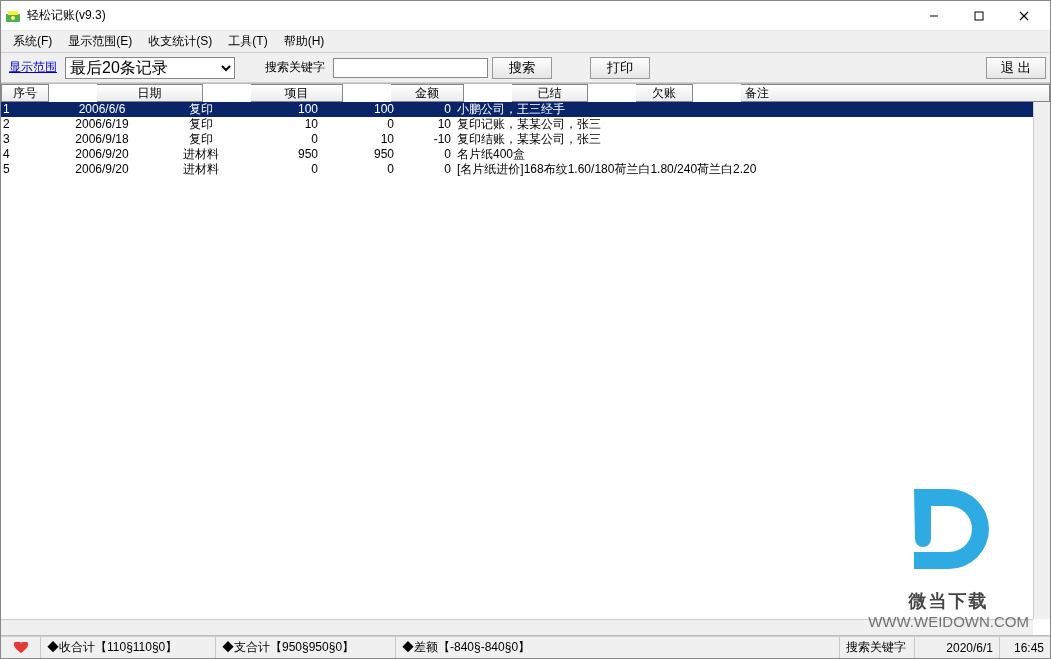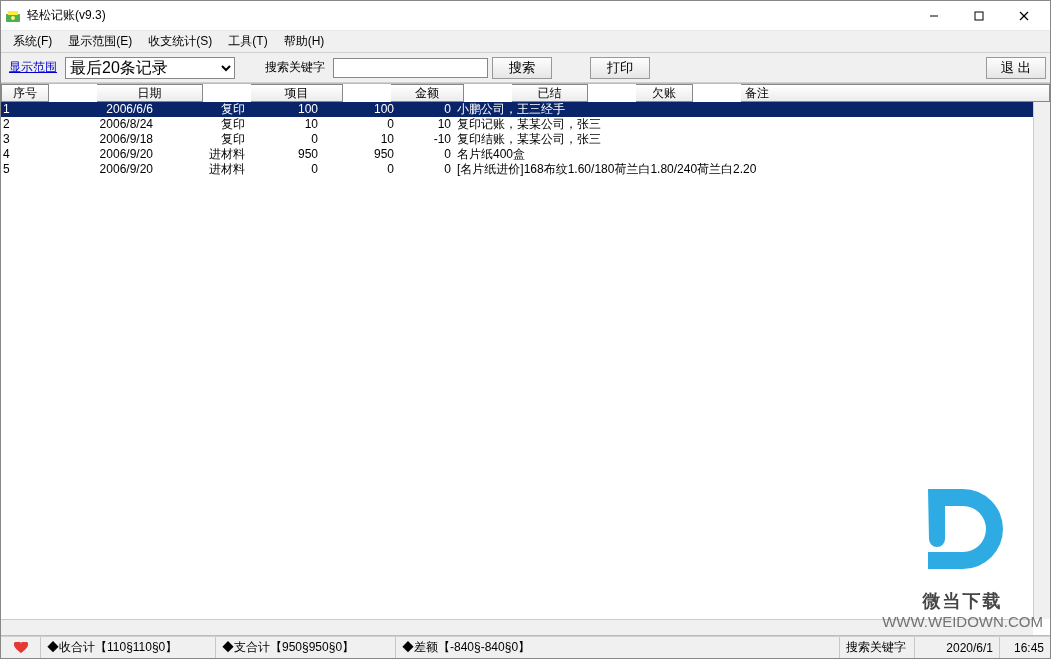--- a/index.html
+++ b/index.html
@@ -22,35 +22,35 @@
 .grid-wrap { flex: 1; border-top: 1px solid #bbb; border-bottom: 1px solid #bbb; overflow: hidden; display: flex; flex-direction: column; position: relative; }
 .grid-head { display: flex; background: #fff; height: 18px; flex-shrink: 0; gap: 48px; }
 .gh { border: 1px solid #888; border-left: none; background: linear-gradient(#fff,#ececec); text-align: center; font-size: 12px; line-height: 16px; overflow: hidden; white-space: nowrap; cursor: pointer; }
 .gh:first-child { border-left: 1px solid #888; }
 .gh.remark { flex: 1; text-align: left; padding-left: 4px; }
 .grid-body { flex: 1; overflow: auto; background: #fff; position: relative; }
 .grow { display: flex; height: 15px; line-height: 15px; white-space: nowrap; }
 .grow.sel { background: #0a246a; color: #fff; }
 .gc { overflow: hidden; padding: 0 2px; }
 .gc.r { text-align: right; }
-.gc.c { text-align: right; }
+.gc.c { text-align: center; }
 .gc.remark { flex: 1; padding-left: 4px; }
 .col-seq { width: 48px; }
 .col-date { width: 106px; }
 .col-item { width: 92px; }
 .col-amt { width: 73px; }
 .col-paid { width: 76px; }
 .col-debt { width: 57px; }
 .scroll-right { position: absolute; right: 0; top: 18px; bottom: 16px; width: 17px; background: #f0f0f0; border-left: 1px solid #ccc; }
 .scroll-bottom { position: absolute; left: 0; right: 17px; bottom: 0; height: 16px; background: #f0f0f0; border-top: 1px solid #ccc; }
 .statusbar { height: 22px; display: flex; align-items: center; background: #f0f0f0; border-top: 1px solid #d0d0d0; font-size: 12px; }
 .sb-cell { padding: 0 6px; border-right: 1px solid #c8c8c8; height: 100%; display: flex; align-items: center; }
 .sb-cell.last { border-right: none; }
 .sb-icon { display: inline-flex; }
-.watermark { position: absolute; right: 7px; bottom: 28px; opacity: 0.9; pointer-events: none; text-align: center; }
+.watermark { position: absolute; right: 21px; bottom: 28px; opacity: 0.9; pointer-events: none; text-align: center; }
 .watermark .wm-text { font-size: 18px; font-weight: bold; color: #333; letter-spacing: 2px; margin-top: 2px; }
 .watermark .wm-url { font-size: 15px; color: #666; }
 </style>
 </head>
 <body>
 
 <div class="window">
 
   <div class="titlebar">
     <span class="app-icon">
@@ -117,21 +117,21 @@
           <div class="gc col-seq">1</div>
           <div class="gc col-date c">2006/6/6</div>
           <div class="gc col-item c">复印</div>
           <div class="gc col-amt r">100</div>
           <div class="gc col-paid r">100</div>
           <div class="gc col-debt r">0</div>
           <div class="gc remark">小鹏公司，王三经手</div>
         </div>
         <div class="grow">
           <div class="gc col-seq">2</div>
-          <div class="gc col-date c">2006/8/24</div>
+          <div class="gc col-date c">2006/6/19</div>
           <div class="gc col-item c">复印</div>
           <div class="gc col-amt r">10</div>
           <div class="gc col-paid r">0</div>
           <div class="gc col-debt r">10</div>
           <div class="gc remark">复印记账，某某公司，张三</div>
         </div>
         <div class="grow">
           <div class="gc col-seq">3</div>
           <div class="gc col-date c">2006/9/18</div>
           <div class="gc col-item c">复印</div>

